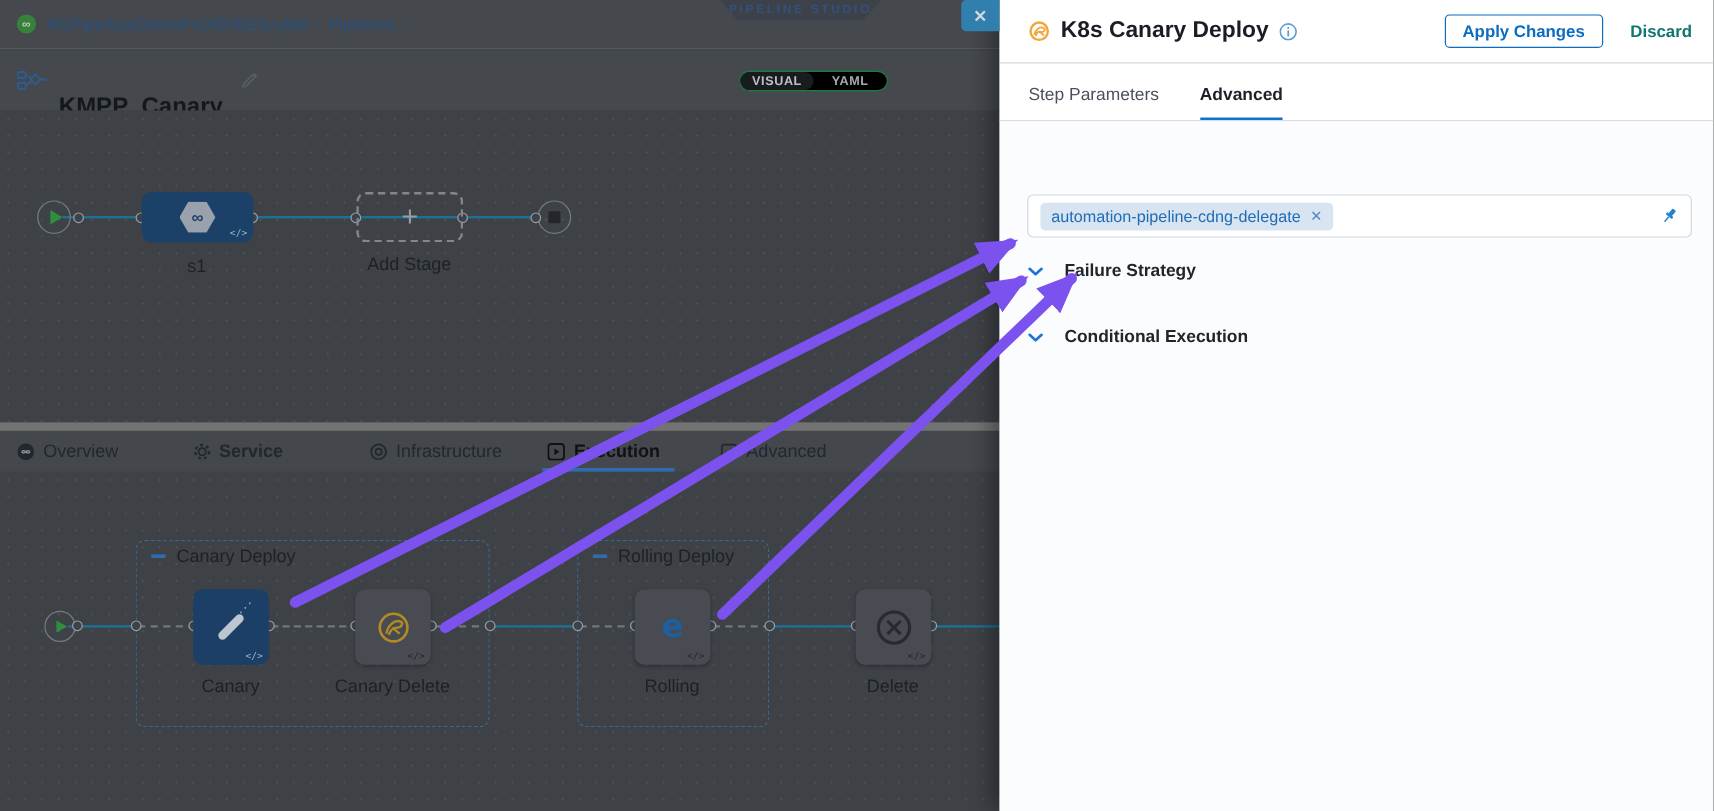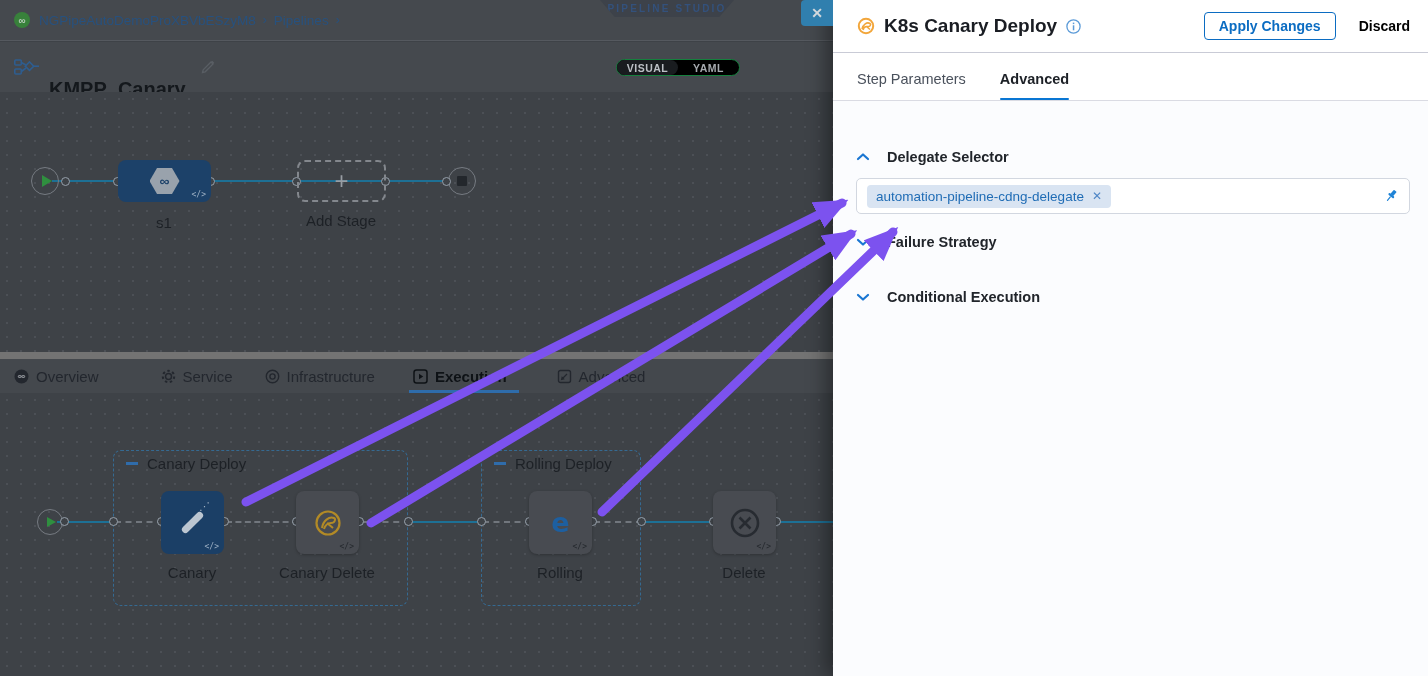--- a/index.html
+++ b/index.html
@@ -61,21 +61,21 @@
   .brush { width:27px; height:7px; background:#bcc6d1; border-radius:4px; transform:rotate(-45deg); position:relative; }
   .brush::after { content:"⋰"; position:absolute; right:-12px; top:-6px; color:#9fb0c2; font-size:11px; transform:rotate(45deg); }
   .roll-e { color:#1d5fa0; font-size:27px; font-weight:800; font-family:"DejaVu Sans", sans-serif; }
 
   
   .panel { position:absolute; left:833px; top:0; width:595px; height:676px; background:#fbfcfe; box-shadow:-7px 0 18px rgba(0,0,0,.38); z-index:10; }
   .phead { position:absolute; left:0; top:0; width:100%; height:53px; background:#fff; border-bottom:1px solid #c9cbd6; display:flex; align-items:center; padding:0 18px 0 24px; }
   .ptitle { font-size:19px; font-weight:bold; color:#1a1d23; margin:0 9px; }
   .pbtns { margin-left:auto; display:flex; align-items:center; gap:23px; }
   .applybtn { border:1px solid #0b6cc2; color:#0b6cc2; background:#fff; border-radius:4px; font-size:14px; font-weight:600; padding:5px 14px; font-family:inherit; cursor:pointer; }
-  .discard { color:#000000; font-size:14px; font-weight:600; cursor:pointer; }
+  .discard { color:#0f766e; font-size:14px; font-weight:600; cursor:pointer; }
   .ptabs { position:absolute; left:0; top:53px; width:100%; height:48px; background:#fff; border-bottom:1px solid #dadbe3; display:flex; align-items:flex-end; gap:34px; padding:0 0 0 24px; }
   .ptab { font-size:14.5px; color:#4a515c; padding-bottom:13px; position:relative; cursor:pointer; }
   .ptab.active { font-weight:bold; color:#1d2127; }
   .ptab.active::after { content:""; position:absolute; left:0; right:0; bottom:0; height:2.5px; background:#0976d3; border-radius:2px; }
   .pbody { position:absolute; left:0; top:101px; width:100%; bottom:0; background:#fbfcfe; padding:48px 18px 0 23px; }
   .secrow { display:flex; align-items:center; gap:17px; }
   .seclabel { font-size:14.5px; font-weight:bold; color:#21252b; }
   .chev { display:flex; }
   .dsel-input { margin-top:13px; height:36px; background:#fff; border:1px solid #d2d7e0; border-radius:5px; display:flex; align-items:center; padding:0 10px; }
   .tag { background:#d9e4f2; border-radius:4px; padding:4px 9px; font-size:13.5px; color:#1f6cb5; display:flex; align-items:center; gap:8px; }
@@ -154,21 +154,21 @@
   <div class="stagetabs">
     <div class="stab" style="margin-right:62px;">
       <span class="ticon">
         <svg width="15" height="15" viewBox="0 0 15 15">
             <circle cx="7.5" cy="7.5" r="7" fill="#23272e"></circle>
             <path d="M4 7.5 q1.7-2 3.5 0 q1.8 2 3.5 0 M4 7.5 q1.7 2 3.5 0 q1.8-2 3.5 0" stroke="#8d9197" stroke-width="1.1" fill="none"></path>
           </svg>
       </span>
       <span>Overview</span>
     </div>
-    <div class="stab" style="margin-right:32px;">
+    <div class="stab" style="margin-right:72px;font-weight:bold;">
       <span class="ticon">
         <svg width="15" height="15" viewBox="0 0 15 15">
             <circle cx="7.5" cy="7.5" r="3" fill="none" stroke="#23272e" stroke-width="1.5"></circle>
             <circle cx="7.5" cy="7.5" r="5.7" fill="none" stroke="#23272e" stroke-width="2" stroke-dasharray="2.4 2.6"></circle>
           </svg>
       </span>
       <span>Service</span>
     </div>
     <div class="stab" style="margin-right:38px;">
       <span class="ticon">
@@ -301,28 +301,20 @@
     </div>
   </div>
 
   <div class="ptabs">
     <div class="ptab">Step Parameters</div>
     <div class="ptab active">Advanced</div>
   </div>
 
   <div class="pbody">
 
-    <div class="secrow">
-      <span class="chev">
-        <svg width="14" height="10" viewBox="0 0 14 10">
-            <path d="M2 7 L7 2.5 L12 7" fill="none" stroke="#1a76d2" stroke-width="2.2" stroke-linecap="round" stroke-linejoin="round"></path>
-          </svg>
-      </span>
-      <span class="seclabel">Delegate Selector</span>
-    </div>
     <div class="dsel-input">
       <span class="tag">
         <span>automation-pipeline-cdng-delegate</span>
         <span class="tagx">✕</span>
       </span>
       <span class="pin">
         <svg width="16" height="16" viewBox="0 0 16 16">
           <g transform="rotate(40 8 8)" fill="#1f83d6">
             <rect x="6.2" y="1.2" width="3.6" height="5.6" rx="0.8"></rect>
             <rect x="4.6" y="6.4" width="6.8" height="2.2" rx="1"></rect>

